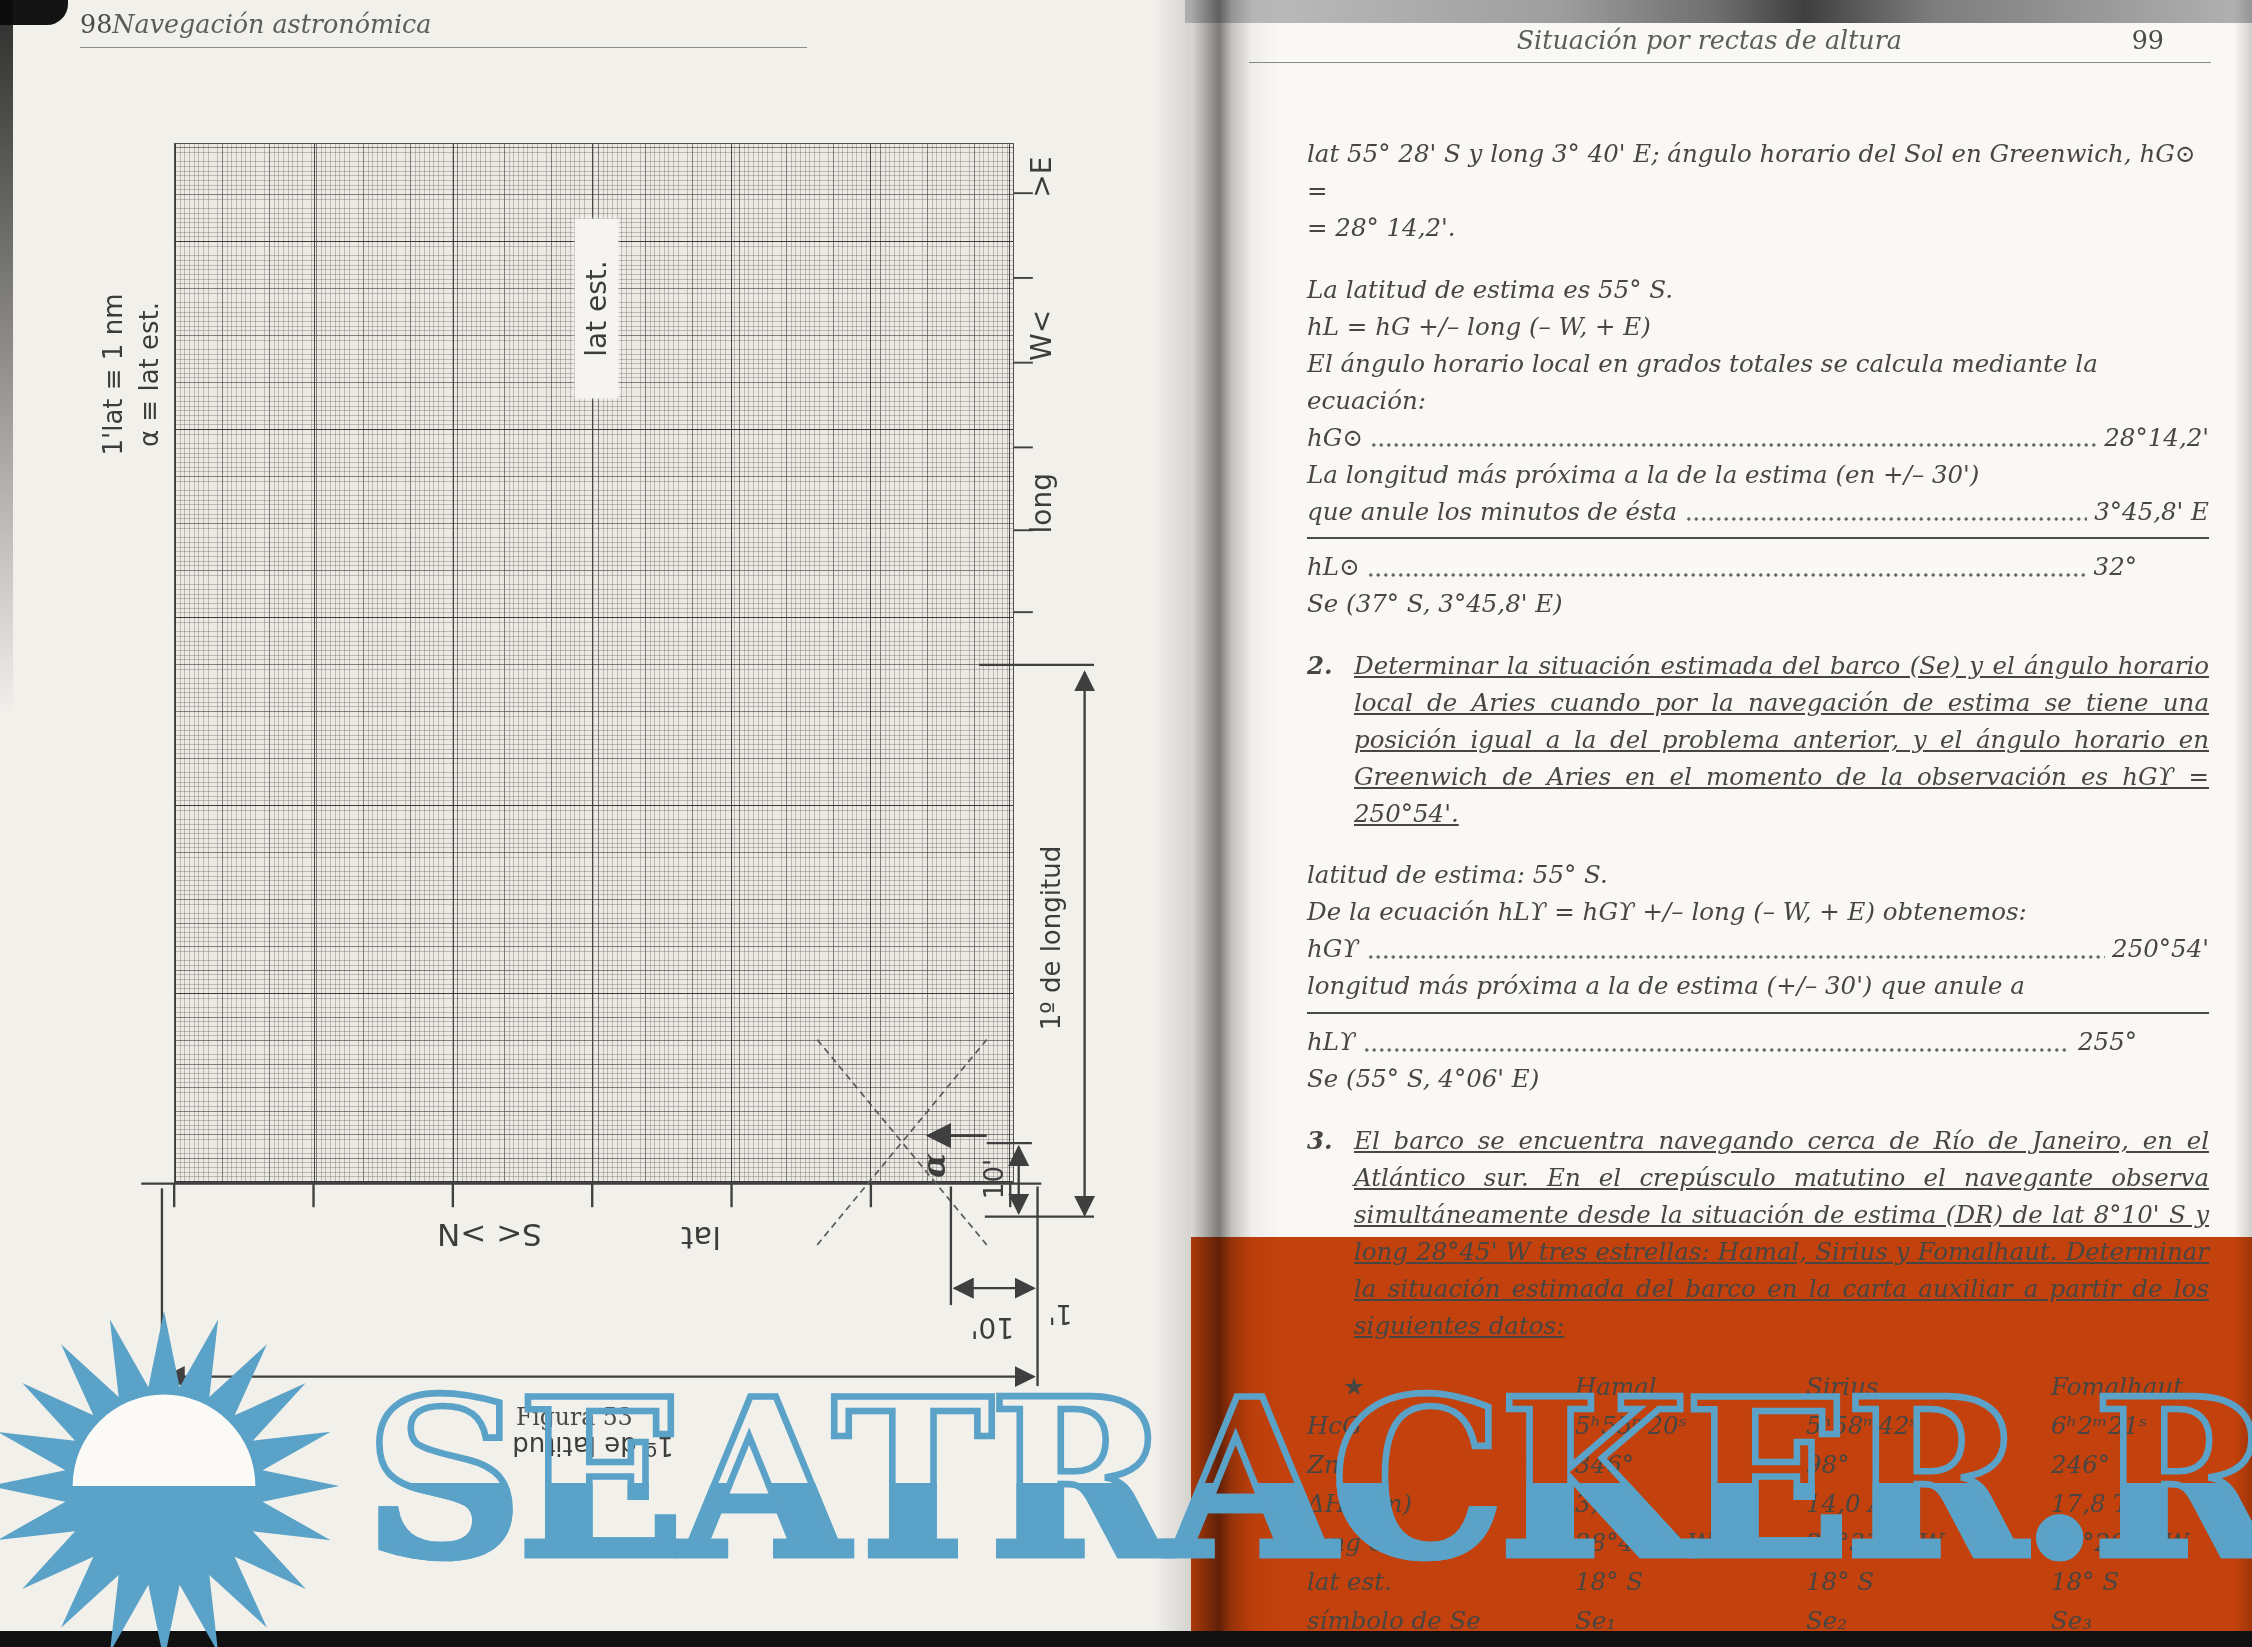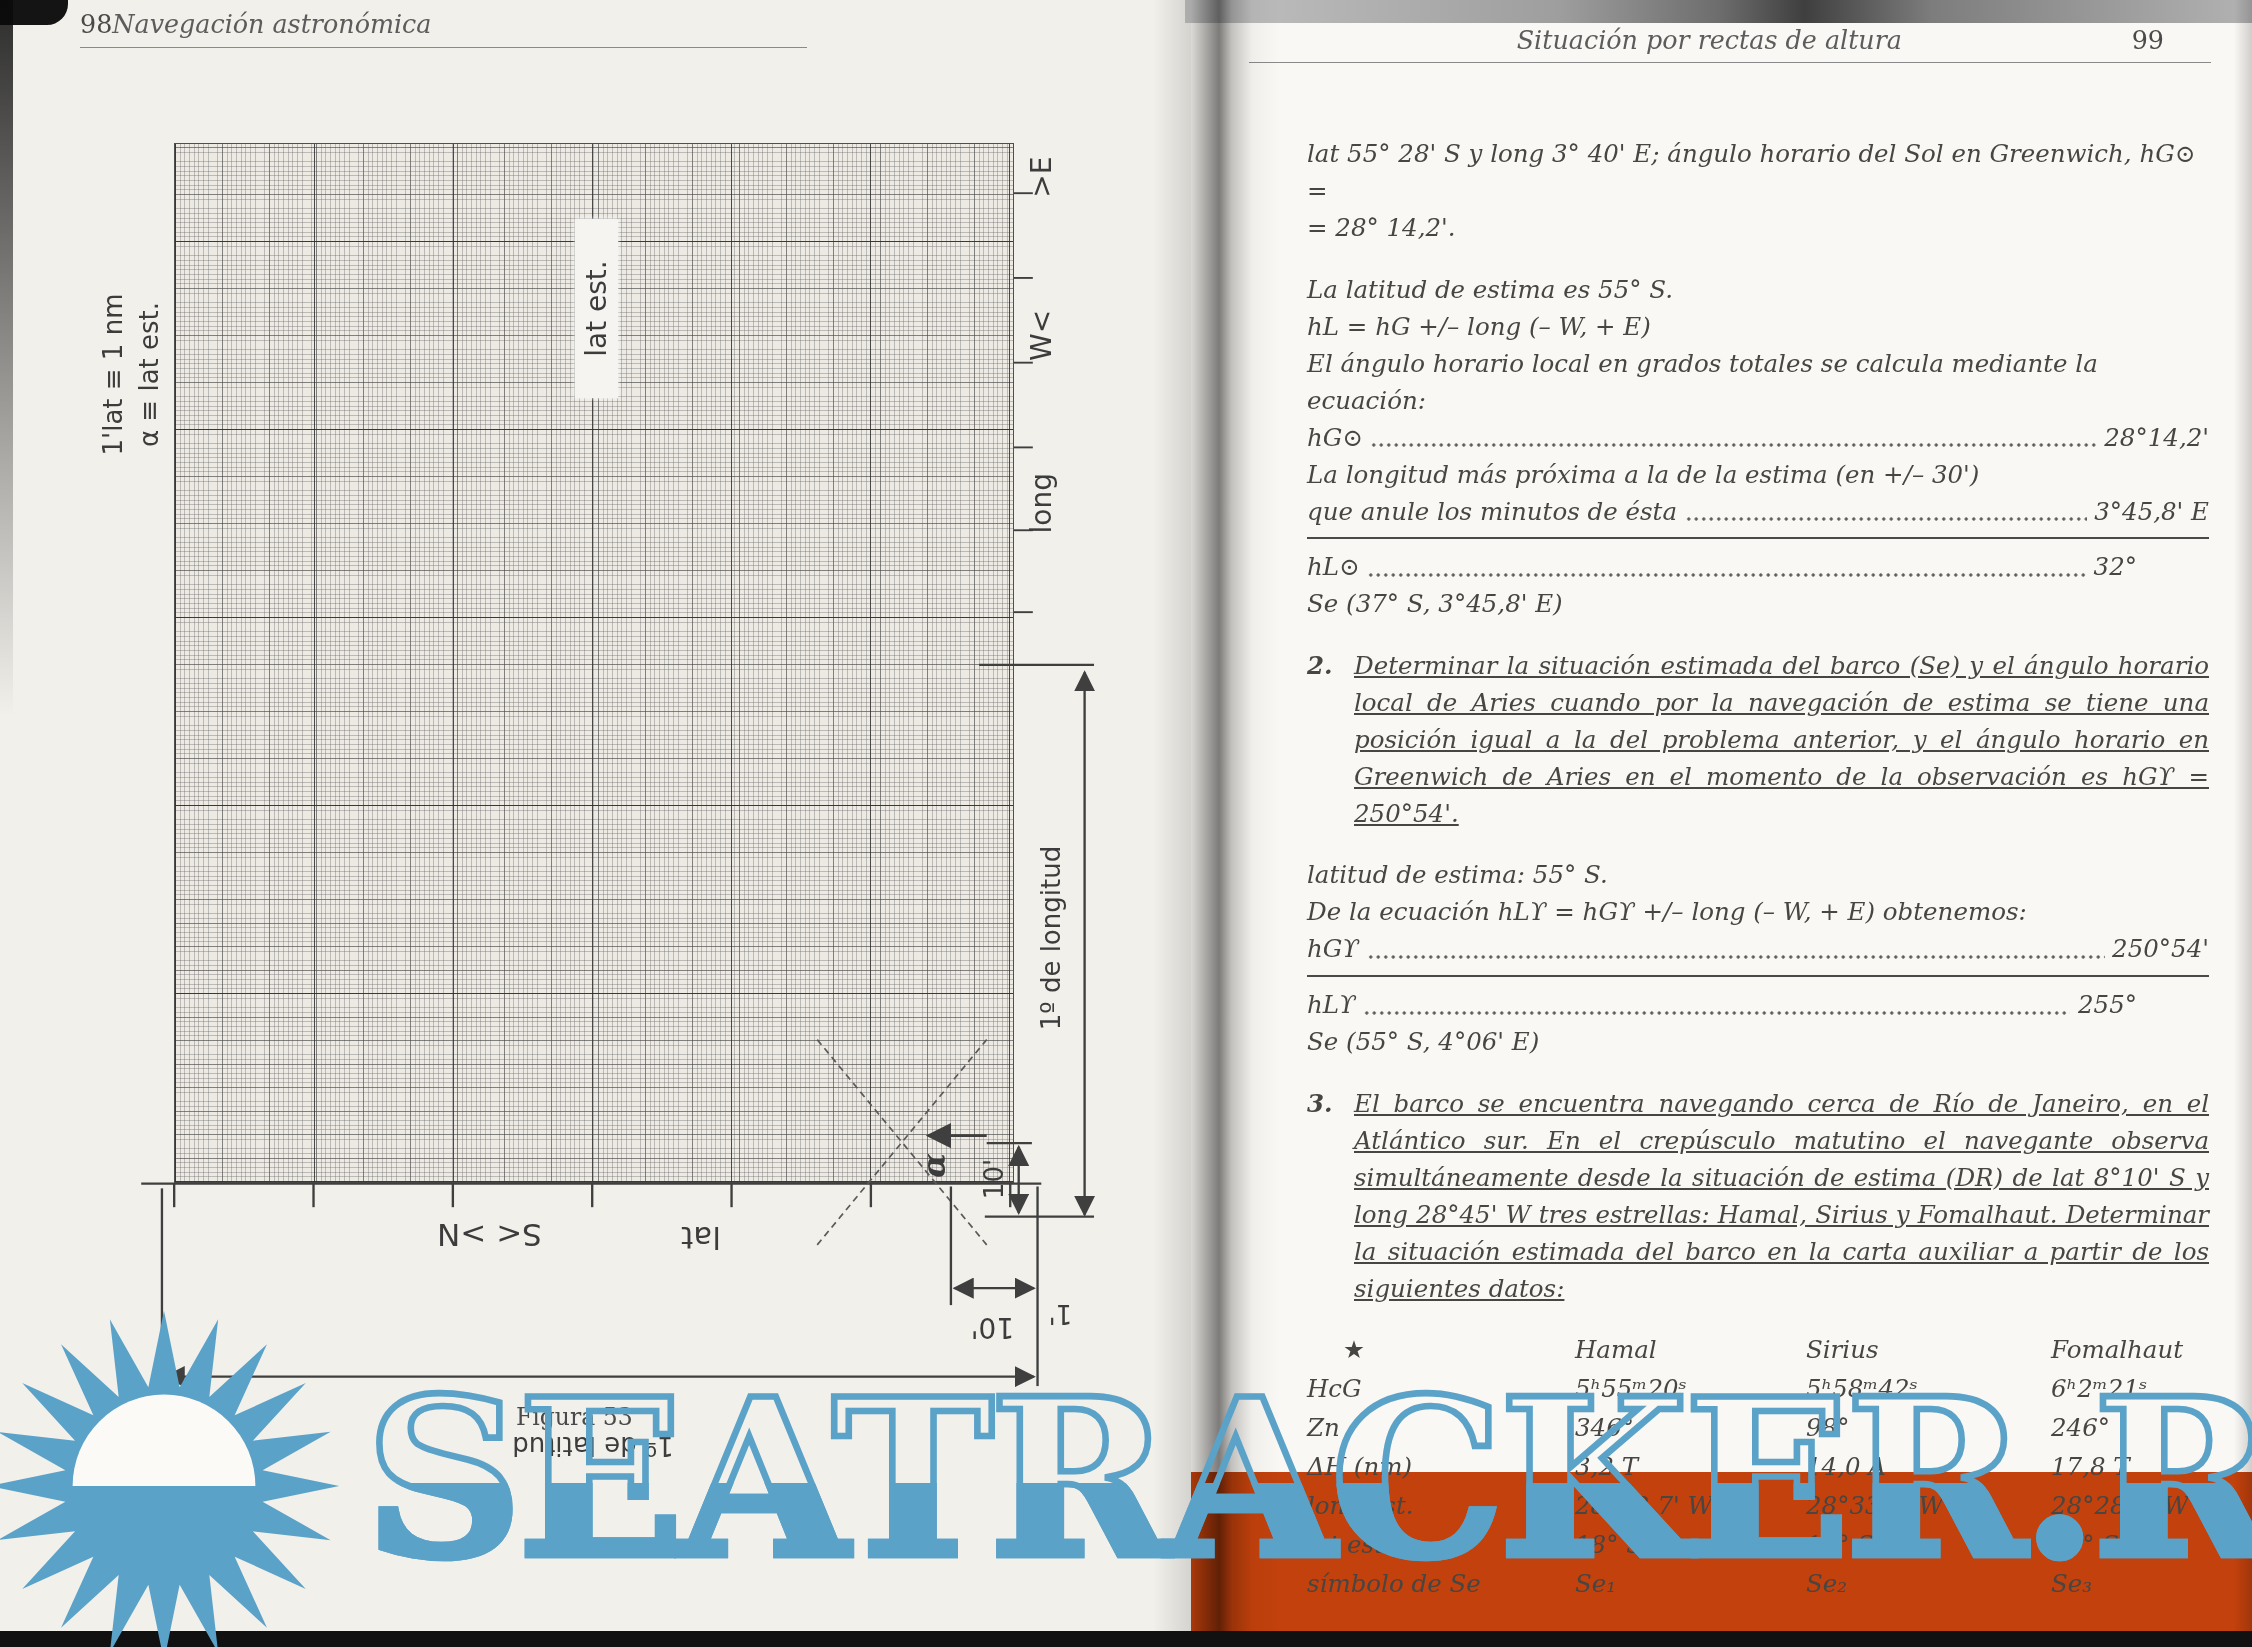--- a/index.html
+++ b/index.html
@@ -1,20 +1,20 @@
 <!DOCTYPE html>
 <html style="font-size:15px"><head>
 <meta charset="utf-8">
 <style>
   html,body{margin:0;padding:0;background:#1a1a1a;}
   .canvas{position:relative;width:2252px;height:1648px;overflow:hidden;
           background:#c2410c;font-family:"DejaVu Serif",serif;color:#3f3e3c;}
   
   .page-left{position:absolute;left:0;top:0;width:1191px;height:1648px;background:#f2f0eb;}
-  .page-right{position:absolute;left:1191px;top:0;width:1061px;height:1472px;background:#faf8f4;}
+  .page-right{position:absolute;left:1191px;top:0;width:1061px;height:1237px;background:#faf8f4;}
   
   .lp-header{position:absolute;left:80px;top:9.4px;width:727px;display:flex;align-items:flex-end;
              border-bottom:1.9px solid #8a8a8a;padding-bottom:7.5px;}
   .lp-num{font-size:25.4px;color:#4a4a4a;}
   .lp-title{flex:1;text-align:left;font-style:italic;font-size:25.4px;color:#5c5c5c;}
   .rp-header{position:absolute;left:58px;top:24.5px;width:962px;display:flex;align-items:flex-end;
              border-bottom:1.9px solid #8a8a8a;padding-bottom:7.5px;}
   .rp-title{flex:1;text-align:center;font-style:italic;font-size:25.4px;color:#5c5c5c;padding-left:38px;}
   .rp-num{font-size:25.4px;color:#4a4a4a;padding-right:47px;}
   
@@ -236,20 +236,21 @@
       </div>
 
       <div class="blk">
         <div>latitud de estima: 55° S.</div>
         <div>De la ecuación hLϒ = hGϒ +/– long (– W, + E) obtenemos:</div>
         <div class="lrow">
           <span>hGϒ</span>
           <span class="ldots"></span>
           <span class="lval">250°54'</span>
         </div>
+        <div>longitud más próxima a la de estima (+/– 30') que anule a</div>
         <hr class="hrule">
         <div class="lrow">
           <span>hLϒ</span>
           <span class="ldots"></span>
           <span class="lval short-pad">255°</span>
         </div>
         <div>Se (55° S, 4°06' E)</div>
       </div>
 
       <div class="blk item">

